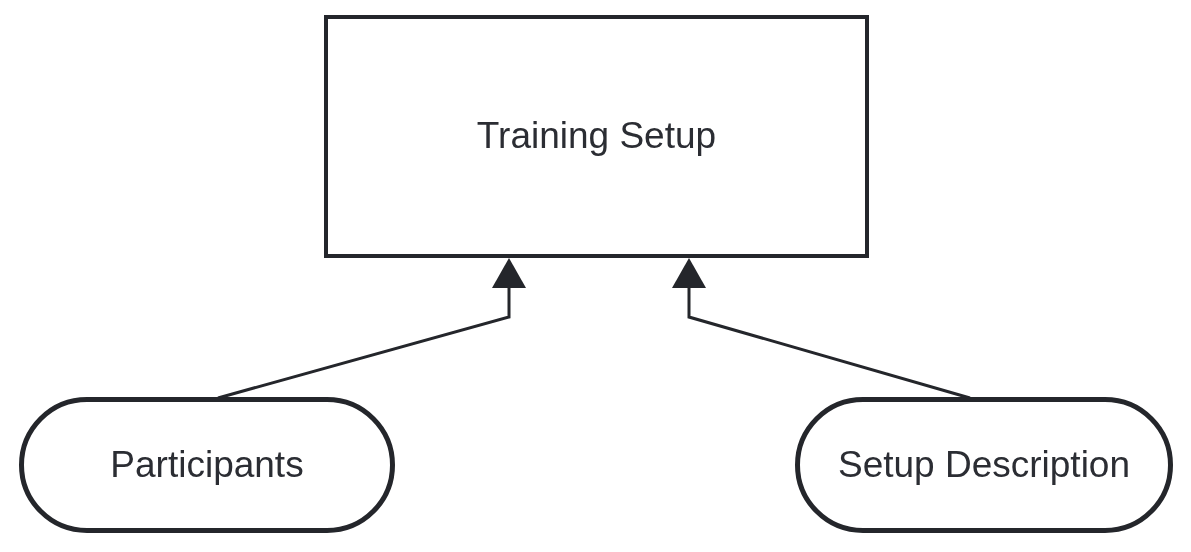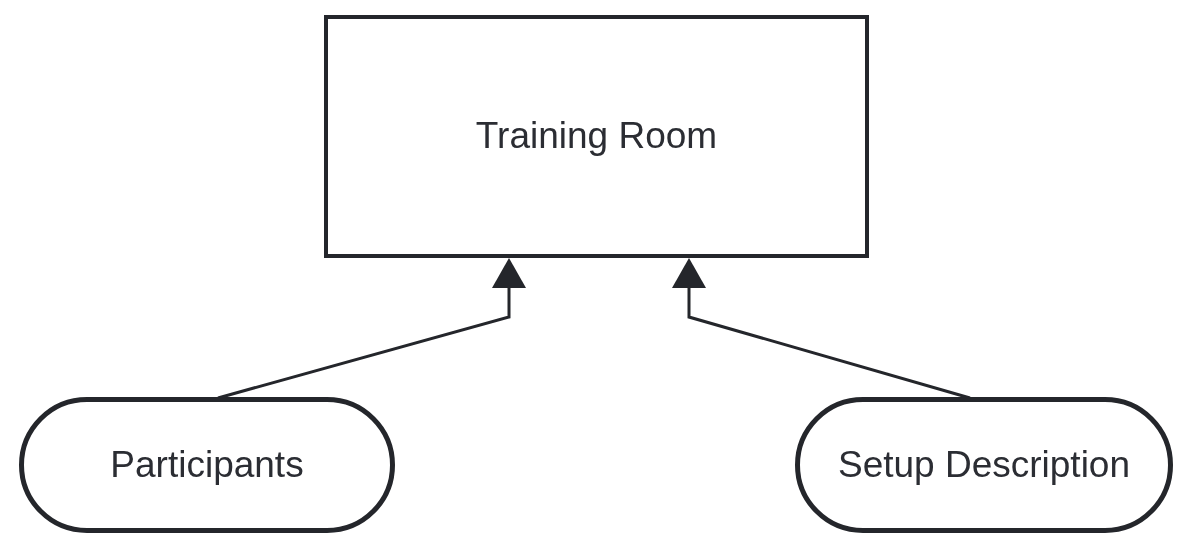--- a/index.html
+++ b/index.html
@@ -75,21 +75,21 @@
 <div class="canvas">
 
   <svg class="edges" viewBox="0 0 1191 552" aria-hidden="true">
     <polyline class="edge-line" points="218,398 509,317 509,283"></polyline>
     <polygon class="arrowhead" points="509,258 492,288 526,288"></polygon>
     <polyline class="edge-line" points="970,398 689,317 689,283"></polyline>
     <polygon class="arrowhead" points="689,258 672,288 706,288"></polygon>
   </svg>
 
   <div class="node node--rect">
-    <span>Training Room</span>
+    <span>Training Setup</span>
   </div>
 
   <div class="node node--stadium node--participants">
     <span>Participants</span>
   </div>
 
   <div class="node node--stadium node--room-description">
     <span>Setup Description</span>
   </div>
 

